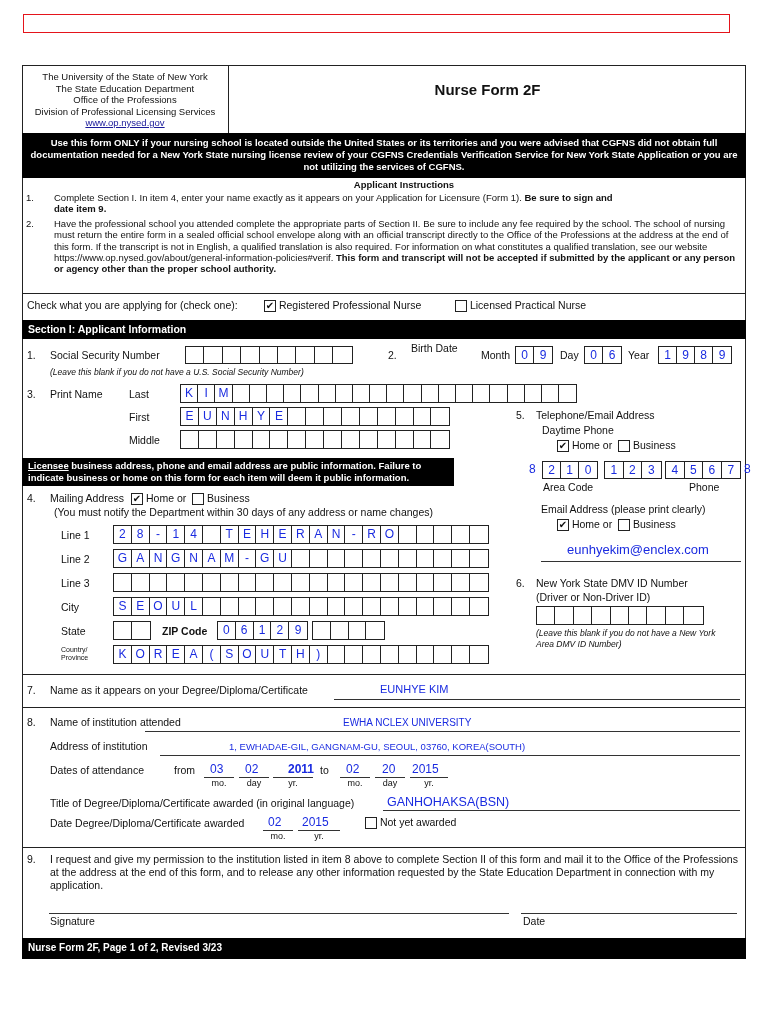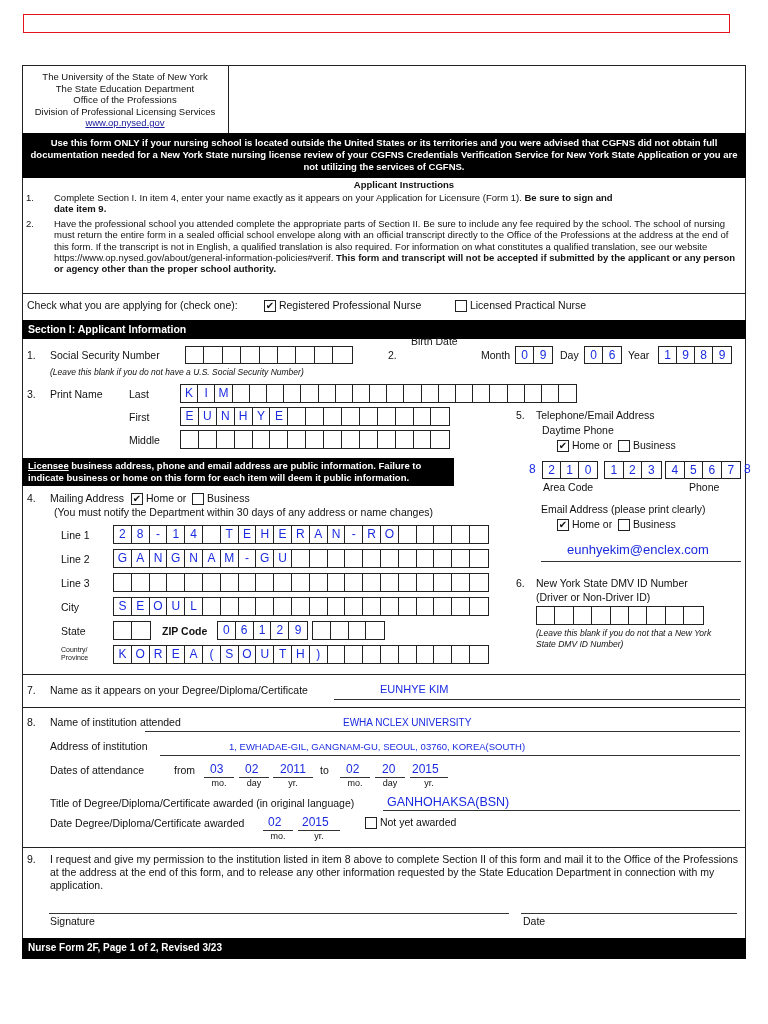--- a/index.html
+++ b/index.html
@@ -42,20 +42,21 @@
 <div class="abs form"></div>
 
 <div class="abs hdr-left">
   <div>The University of the State of New York</div>
   <div>The State Education Department</div>
   <div>Office of the Professions</div>
   <div>Division of Professional Licensing Services</div>
   <a>www.op.nysed.gov</a>
 </div>
 <div class="abs hdr-right">
+  <div class="t1">Nurse Form 2F</div>
 </div>
 
 <div class="abs blackbar notice">Use this form ONLY if your nursing school is located outside the United States or its territories and you were advised that CGFNS did not obtain full documentation needed for a New York State nursing license review of your CGFNS Credentials Verification Service for New York State Application or you are not utilizing the services of CGFNS.</div>
 
 <div class="abs instr-title">Applicant Instructions</div>
 <div class="abs instr" style="left:26px; top:192px; width:718px;">
   <span class="num">1.</span>
   <span class="txt" style="width:560px;"><span>Complete Section I. In item 4, enter your name exactly as it appears on your Application for Licensure (Form 1).</span> <b>Be sure to sign and date item 9.</b></span>
 </div>
 <div class="abs instr" style="left:26px; top:218px; width:718px;">
@@ -86,21 +87,21 @@
     <span style="width: 18.4px; line-height: 16px;"></span>
     <span style="width: 18.4px; line-height: 16px;"></span>
     <span style="width: 18.4px; line-height: 16px;"></span>
     <span style="width: 18.4px; line-height: 16px;"></span>
     <span style="width: 18.4px; line-height: 16px;"></span>
     <span style="width: 18.4px; line-height: 16px;"></span>
   </div>
 <div class="abs ital" style="left:50px; top:367px;">(Leave this blank if you do not have a U.S. Social Security Number)</div>
 
 <div class="abs lbl" style="left:388px; top:349px;">2.</div>
-<div class="abs lbl" style="left:411px; top:335px;text-align:right;">Birth Date</div>
+<div class="abs lbl" style="left:411px; top:342px;text-align:right;">Birth Date</div>
 <div class="abs lbl" style="left:481px; top:349px;">Month</div>
 <div class="boxes" style="left:515px; top:346px; height:18px;">
     <span style="width: 18px; line-height: 16px;">0</span>
     <span style="width: 18px; line-height: 16px;">9</span>
   </div>
 <div class="abs lbl" style="left:560px; top:349px;">Day</div>
 <div class="boxes" style="left:584px; top:346px; height:18px;">
     <span style="width: 18px; line-height: 16px;">0</span>
     <span style="width: 18px; line-height: 16px;">6</span>
   </div>
@@ -377,21 +378,21 @@
     <span style="width: 18.4px; line-height: 17px;"></span>
     <span style="width: 18.4px; line-height: 17px;"></span>
     <span style="width: 18.4px; line-height: 17px;"></span>
     <span style="width: 18.4px; line-height: 17px;"></span>
     <span style="width: 18.4px; line-height: 17px;"></span>
     <span style="width: 18.4px; line-height: 17px;"></span>
     <span style="width: 18.4px; line-height: 17px;"></span>
     <span style="width: 18.4px; line-height: 17px;"></span>
     <span style="width: 18.4px; line-height: 17px;"></span>
   </div>
-<div class="abs ital" style="left:536px; top:628px; width:180px; line-height:11px;">(Leave this blank if you do not that a New York State DMV ID Number)</div>
+<div class="abs ital" style="left:536px; top:628px; width:180px; line-height:11px;">(Leave this blank if you do not have a New York Area DMV ID Number)</div>
 
 <div class="abs hline" style="left:22px; top:674px; width:724px;"></div>
 
 <div class="abs lbl" style="left:27px; top:684px;">7.</div>
 <div class="abs lbl" style="left:50px; top:684px;">Name as it appears on your Degree/Diploma/Certificate</div>
 <div class="abs blue" style="left:380px; top:683px; font-size:11px;">EUNHYE  KIM</div>
 <div class="uline" style="left:334px; top:699px; width:406px;"></div>
 
 <div class="abs hline" style="left:22px; top:707px; width:724px;"></div>
 
@@ -404,21 +405,21 @@
 <div class="uline" style="left:160px; top:755px; width:580px;"></div>
 
 <div class="abs lbl" style="left:50px; top:764px;">Dates of attendance</div>
 <div class="abs lbl" style="left:174px; top:764px;">from</div>
 <div class="abs blue" style="left:210px; top:762px; font-size:12px;">03</div>
 <div class="uline" style="left:204px; top:777px; width:30px;"></div>
 <div class="sub" style="left:204px; top:778px; width:30px;">mo.</div>
 <div class="abs blue" style="left:245px; top:762px; font-size:12px;">02</div>
 <div class="uline" style="left:239px; top:777px; width:30px;"></div>
 <div class="sub" style="left:239px; top:778px; width:30px;">day</div>
-<div class="abs blue" style="left:280px; top:762px; font-size:12px;">2011</div>
+<div class="abs blue" style="left:288px; top:762px; font-size:12px;font-weight:bold;">2011</div>
 <div class="uline" style="left:273px; top:777px; width:40px;"></div>
 <div class="sub" style="left:273px; top:778px; width:40px;">yr.</div>
 <div class="abs lbl" style="left:320px; top:764px;">to</div>
 <div class="abs blue" style="left:346px; top:762px; font-size:12px;">02</div>
 <div class="uline" style="left:340px; top:777px; width:30px;"></div>
 <div class="sub" style="left:340px; top:778px; width:30px;">mo.</div>
 <div class="abs blue" style="left:382px; top:762px; font-size:12px;">20</div>
 <div class="uline" style="left:375px; top:777px; width:30px;"></div>
 <div class="sub" style="left:375px; top:778px; width:30px;">day</div>
 <div class="abs blue" style="left:412px; top:762px; font-size:12px;">2015</div>

